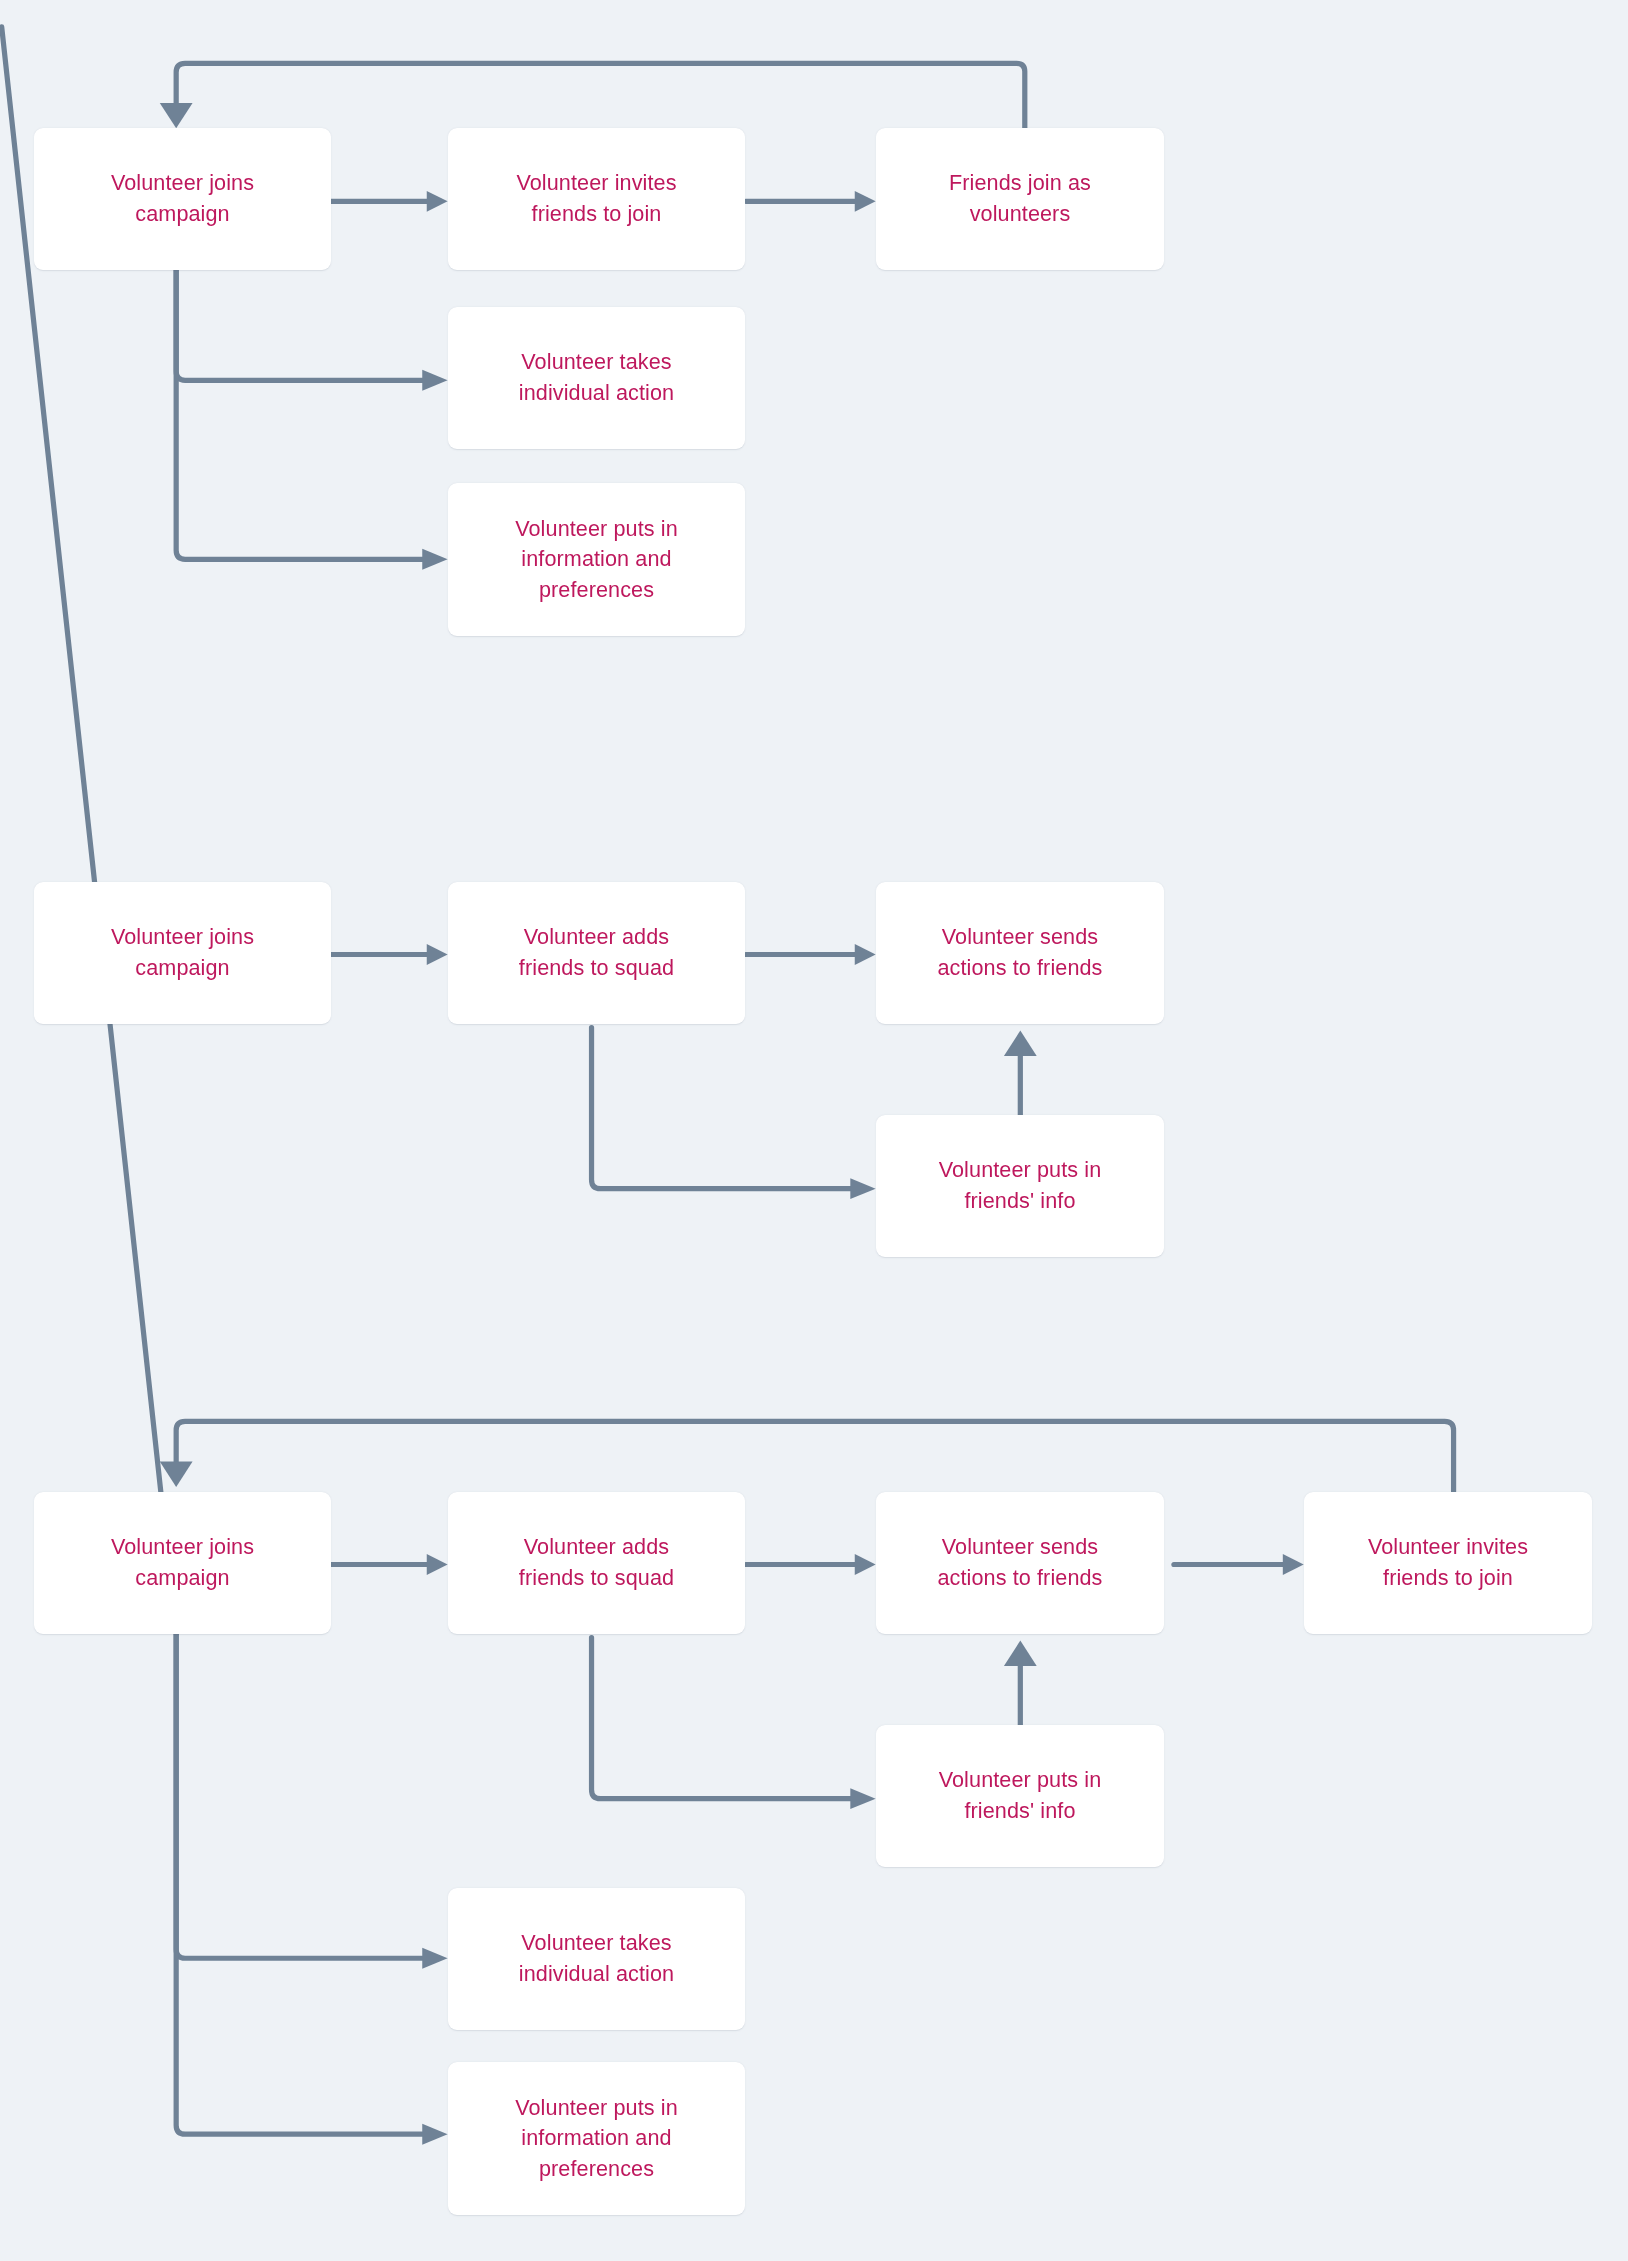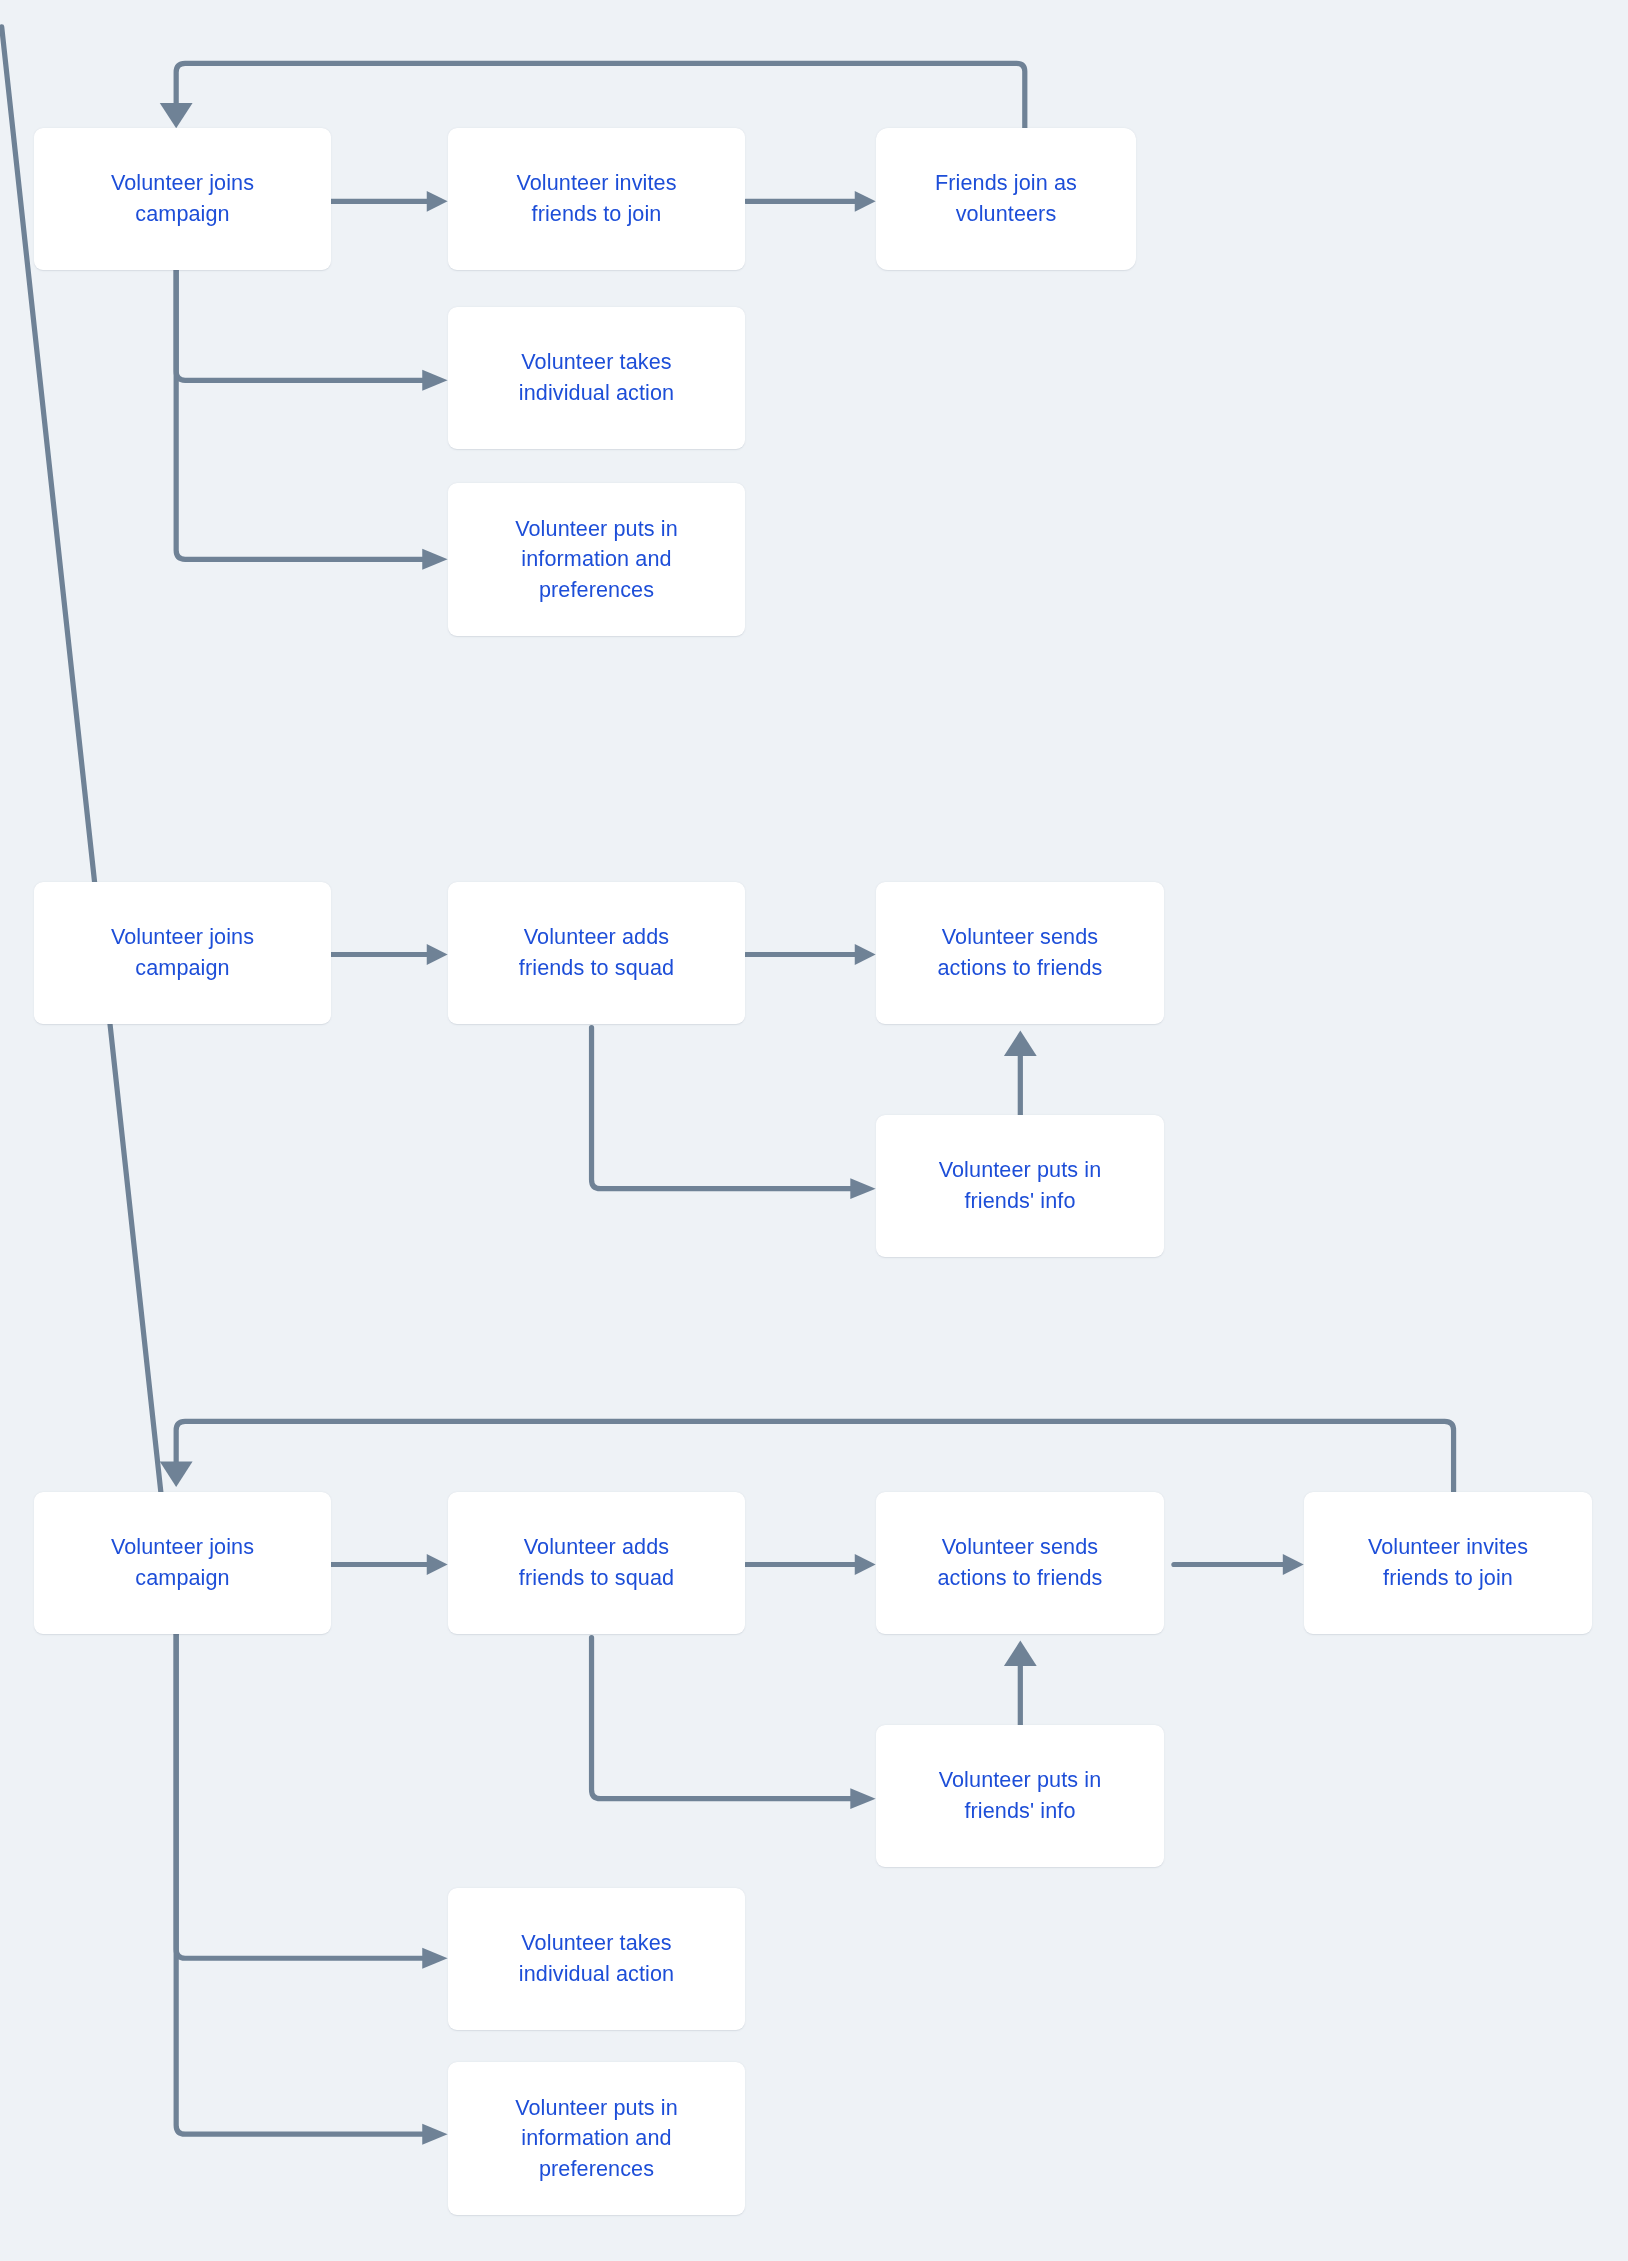--- a/index.html
+++ b/index.html
@@ -24,21 +24,21 @@
     box-shadow: 0 0.7px 2.2px rgba(40,60,80,0.07), 0 0.7px 0.7px rgba(40,60,80,0.05);
     display: flex;
     align-items: center;
     justify-content: center;
     text-align: center;
     padding: 7.5px 13.4px;
   }
   .node-label {
     font-size: 21.6px;
     line-height: 1.42;
-    color: #1d4ed8;
+    color: #be185d;
     font-family: "Liberation Sans", sans-serif;
     letter-spacing: 0.1px;
     white-space: pre-line;
   }
   svg.edges {
     position: absolute;
     left: 0; top: 0;
     width: 1629px;
     height: 2261px;
     pointer-events: none;
@@ -150,21 +150,21 @@
   <div class="node" style="left:34px; top:128px; width:297px; height:142px;">
     <span class="node-label">Volunteer joins
 campaign</span>
   </div>
 
   <div class="node" style="left:448px; top:128px; width:297px; height:142px;">
     <span class="node-label">Volunteer invites
 friends to join</span>
   </div>
 
-  <div class="node" style="left:876px; top:128px; width:260px; height:142px;border-radius:12px;">
+  <div class="node" style="left:876px; top:128px; width:288px; height:142px;">
     <span class="node-label">Friends join as
 volunteers</span>
   </div>
 
   <div class="node" style="left:448px; top:307px; width:297px; height:142px;">
     <span class="node-label">Volunteer takes
 individual action</span>
   </div>
 
   <div class="node" style="left:448px; top:483px; width:297px; height:153px;">

